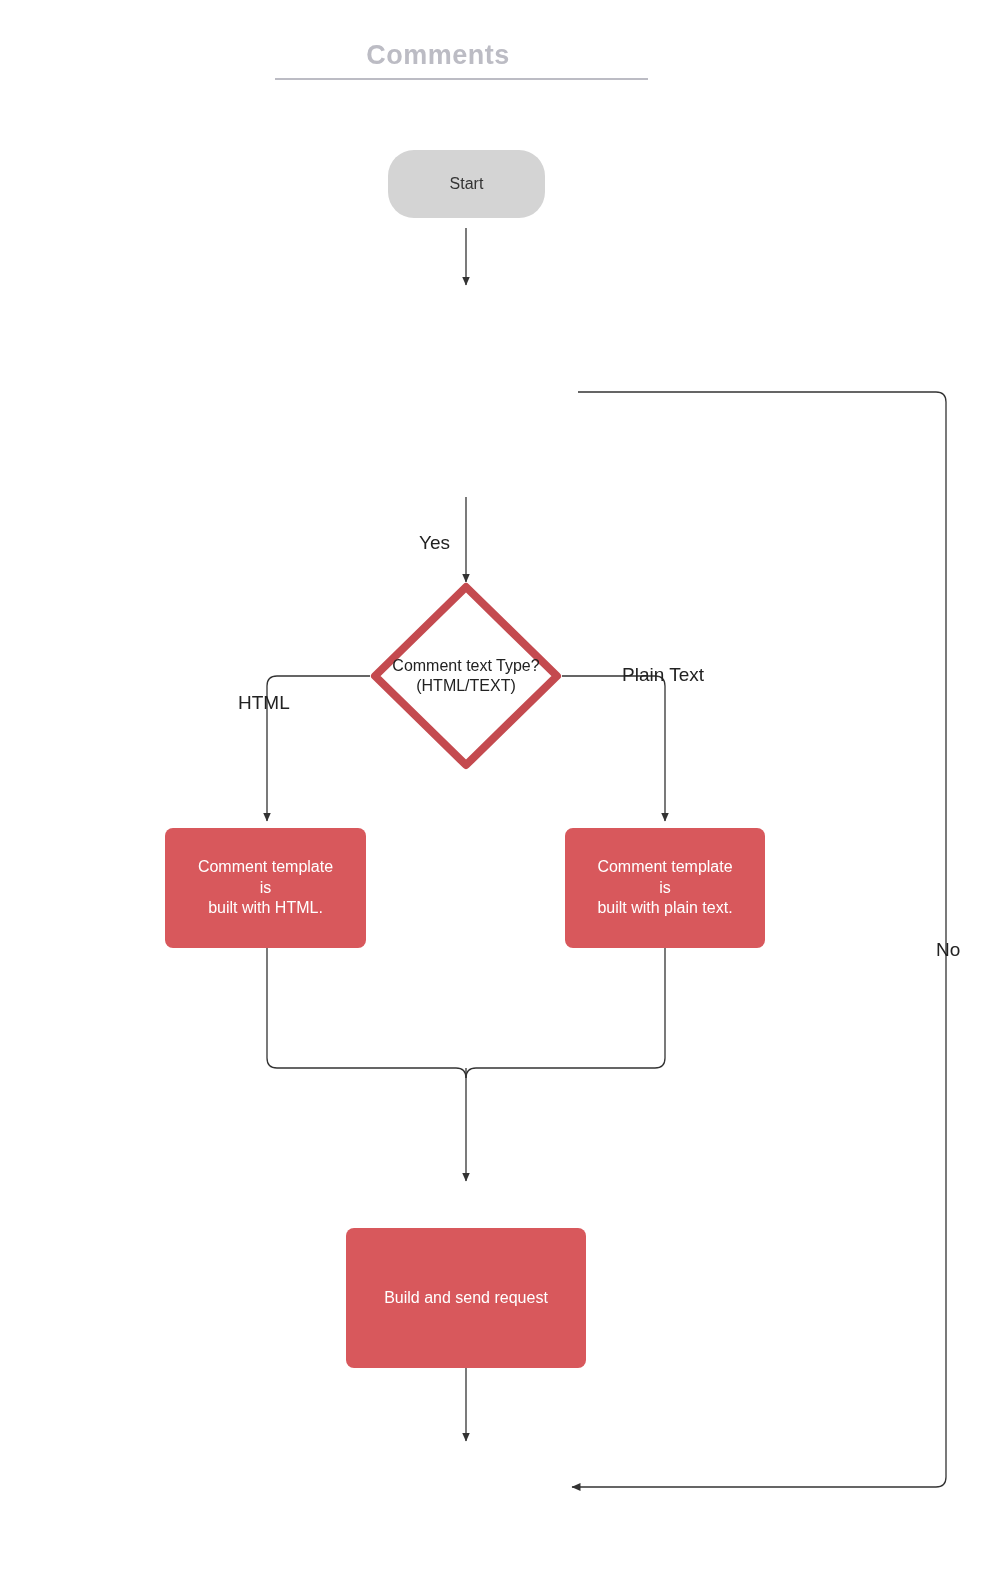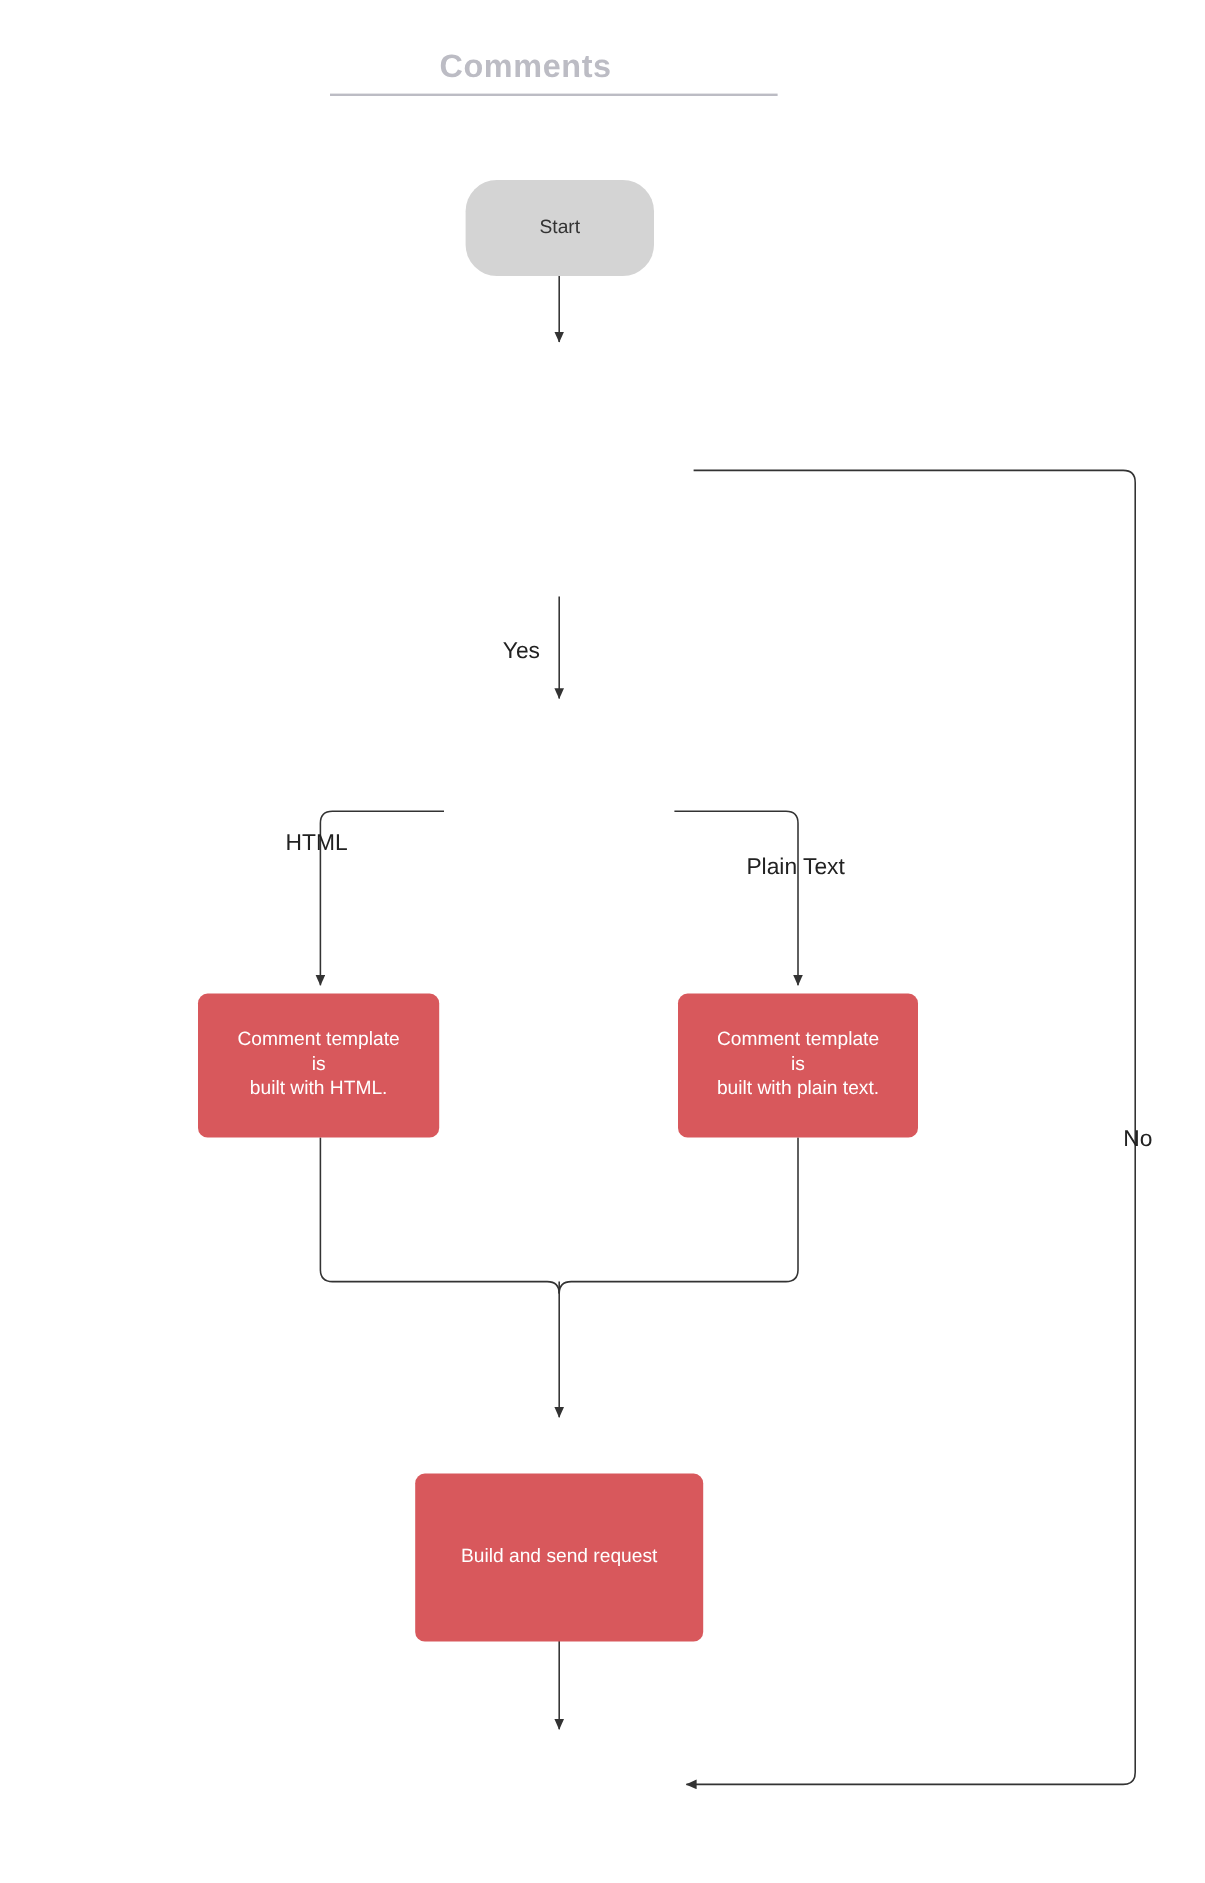--- a/index.html
+++ b/index.html
@@ -130,25 +130,32 @@
 
     <path d="M267,948 L267,1058 Q267,1068 277,1068 L456,1068 Q466,1068 466,1078" stroke="#333333" stroke-width="1.3" fill="none"></path>
 
     <path d="M665,948 L665,1058 Q665,1068 655,1068 L476,1068 Q466,1068 466,1078" stroke="#333333" stroke-width="1.3" fill="none"></path>
 
     <path d="M466,1068 L466,1181" stroke="#333333" stroke-width="1.3" fill="none" marker-end="url(#arrow)"></path>
 
     <path d="M466,1328 L466,1441" stroke="#333333" stroke-width="1.3" fill="none" marker-end="url(#arrow)"></path>
   </svg>
 
-  <div class="node terminator start" style="left:388px; top:150px; width:157px; height:80px;">
+  <div class="node terminator start" style="left:388px; top:150px; width:157px; height:68px;">
     <span>Start</span>
   </div>
 
 
+  <div class="node decision" style="left:370px; top:582px; width:192px; height:188px;">
+    <svg class="diamond-shape" viewBox="0 0 192 188" preserveAspectRatio="none">
+      <polygon points="96,5 187,94 96,183 5,94" fill="#ffffff" stroke="#c44a4f" stroke-width="8" stroke-linejoin="round"></polygon>
+    </svg>
+    <span class="decision-text">Comment text Type?
+(HTML/TEXT)</span>
+  </div>
 
   <div class="node process" style="left:165px; top:828px; width:201px; height:120px;">
     <span>Comment  template is
 built with HTML.</span>
   </div>
 
   <div class="node process" style="left:565px; top:828px; width:200px; height:120px;">
     <span>Comment  template is
 built with plain text.</span>
   </div>
@@ -157,15 +164,15 @@
     <span>Build and send request</span>
   </div>
 
 
   <div class="edge-label" style="left:450px; top:532px; transform:translateX(-100%);">Yes</div>
 
   <div class="edge-label" style="left:936px; top:939px;">No</div>
 
   <div class="edge-label" style="left:238px; top:692px; transform:translateX(0);">HTML</div>
 
-  <div class="edge-label" style="left:622px; top:712px;">Plain Text</div>
+  <div class="edge-label" style="left:622px; top:664px;">Plain Text</div>
 
 </div>
 
 </body></html>

